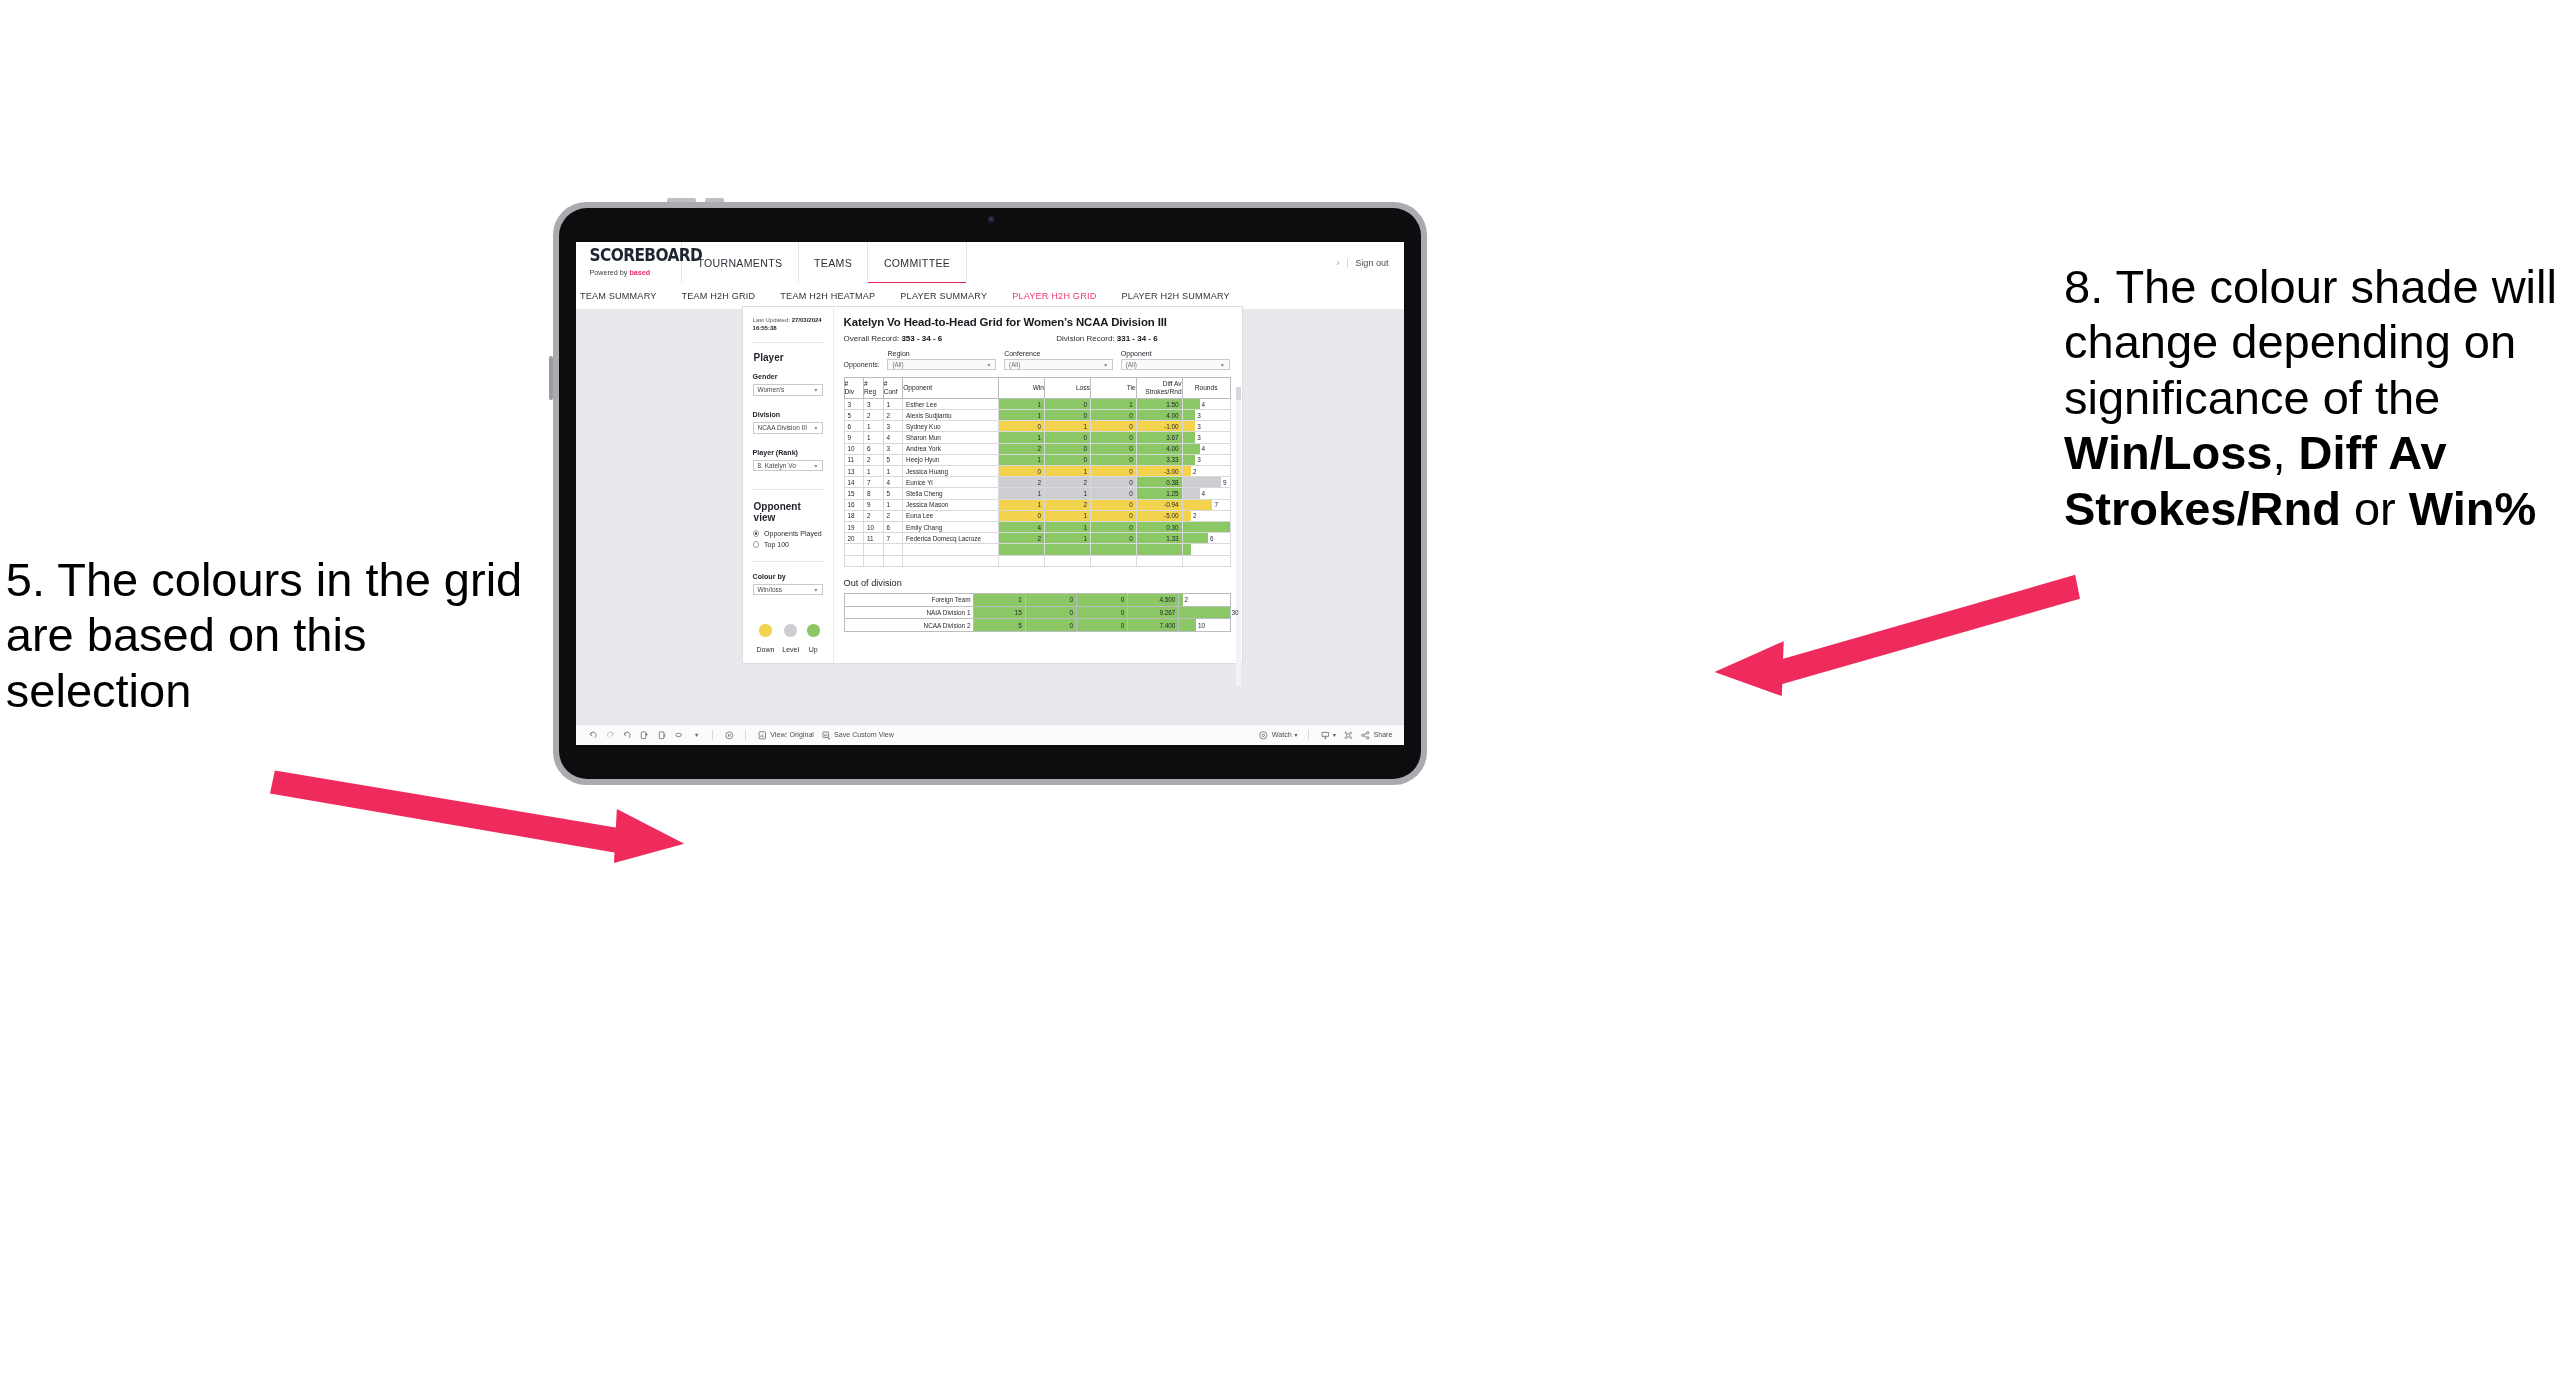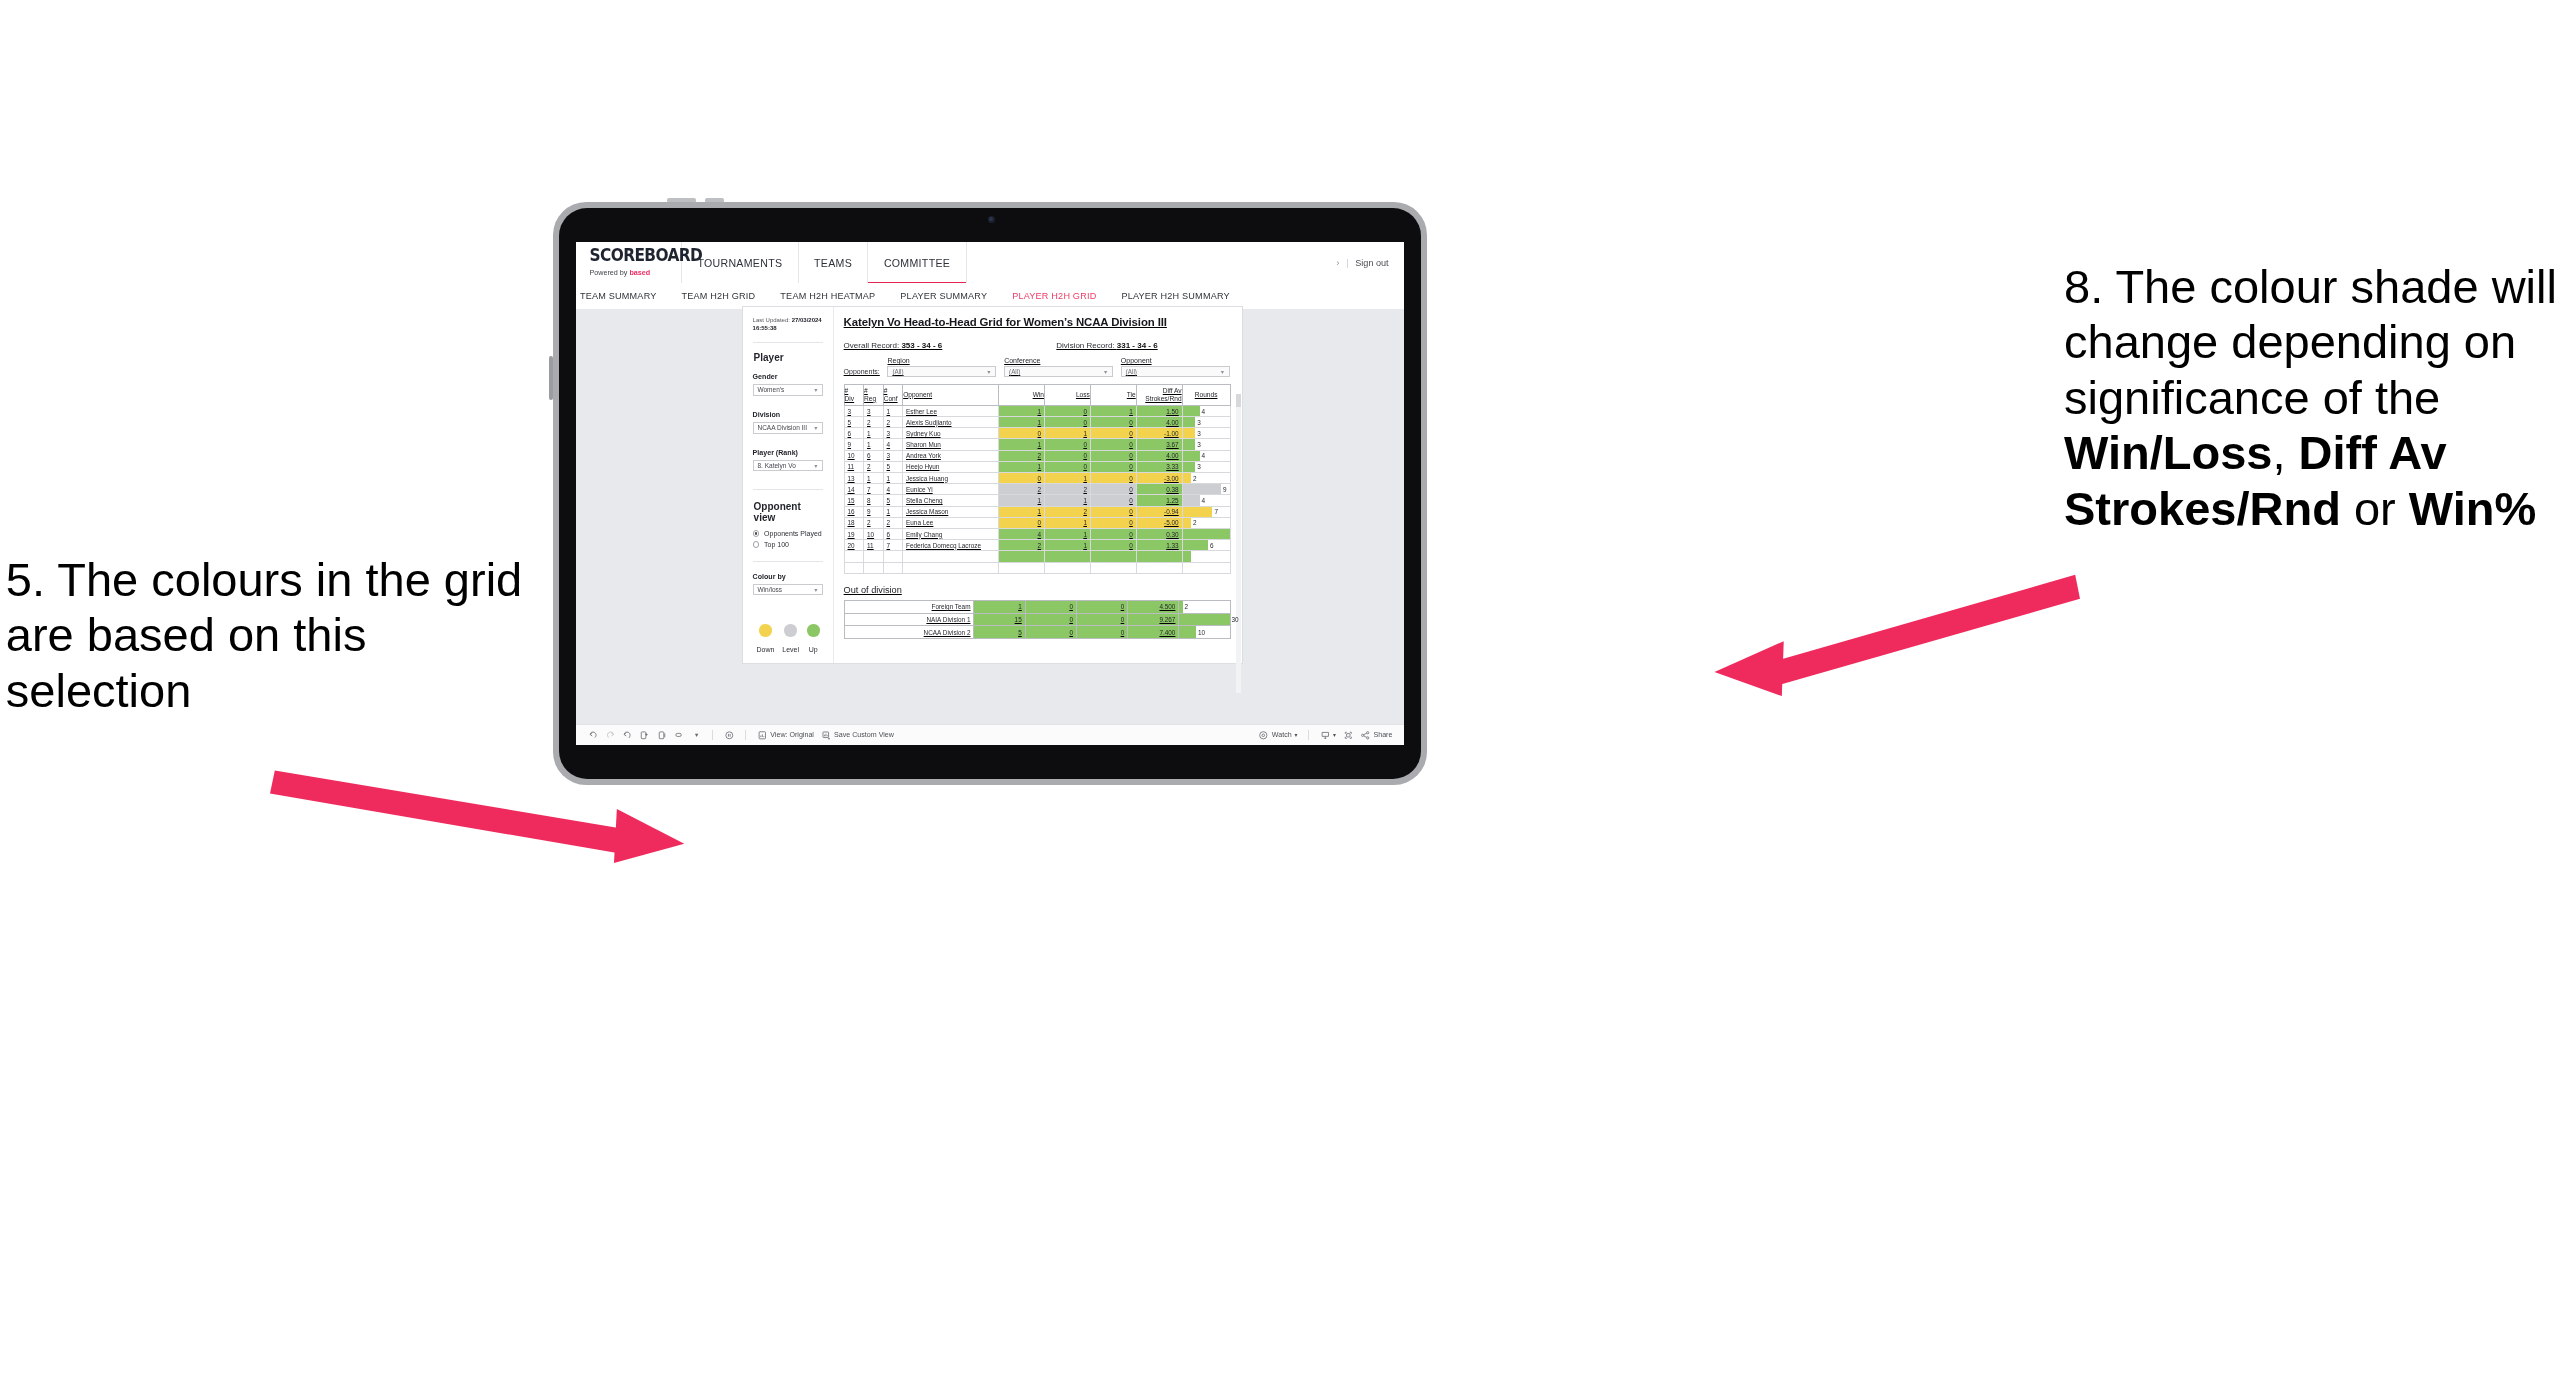--- a/index.html
+++ b/index.html
@@ -61,23 +61,23 @@
   .gap{height:15.4px;}
   .radio-row{display:flex;align-items:center;gap:4.8px;margin-bottom:3.9px;font-size:7px;color:#2b2e35;cursor:pointer;}
   .rad{width:6.7px;height:6.7px;border-radius:50%;border:1px solid #9fa2a8;background:#fff;box-sizing:border-box;position:relative;flex:none;}
   .rad.on:after{content:"";position:absolute;left:1.3px;top:1.3px;width:2.5px;height:2.5px;border-radius:50%;background:#44474e;}
   .legend{display:flex;justify-content:space-between;margin-top:29px;padding:0 3.9px;}
   .lg{display:flex;flex-direction:column;align-items:center;gap:8.7px;}
   .dot{width:12.5px;height:12.5px;border-radius:50%;}
   .lg span{font-size:7px;color:#2b2e35;}
 
   
-  .main{position:absolute;left:91px;top:0;right:0;bottom:0;padding:8.7px 9.6px 0 9.6px;box-sizing:border-box;text-decoration:underline;}
+  .main{position:absolute;left:91px;top:0;right:0;bottom:0;padding:8.7px 9.6px 0 9.6px;box-sizing:border-box;}
   .v-title{font-size:11.4px;font-weight:bold;color:#16181d;letter-spacing:-0.1px;}
-  .records{display:flex;margin-top:13px;font-size:8px;color:#2b2e35;}
+  .records{display:flex;margin-top:6px;font-size:8px;color:#2b2e35;}
   .records b{font-weight:bold;color:#111;}
   .rec2{margin-left:114px;}
 
   .filters{display:flex;align-items:flex-end;margin-top:7.7px;gap:7.7px;}
   .filters .oplab{font-size:7px;color:#2b2e35;padding-bottom:1.9px;}
   .fgroup{display:flex;flex-direction:column;}
   .fgroup .fl{font-size:7px;color:#23262d;margin-bottom:1.9px;}
   .fsel{width:109px;height:10.6px;border:1px solid #c9cbcf;background:#fafafa;display:flex;align-items:center;padding:0 3.9px;font-size:6.3px;color:#6b6e75;box-sizing:border-box;position:relative;cursor:pointer;}
   .fsel .car{position:absolute;right:3.9px;top:50%;transform:translateY(-50%);font-size:5.3px;color:#8e9197;}
 

